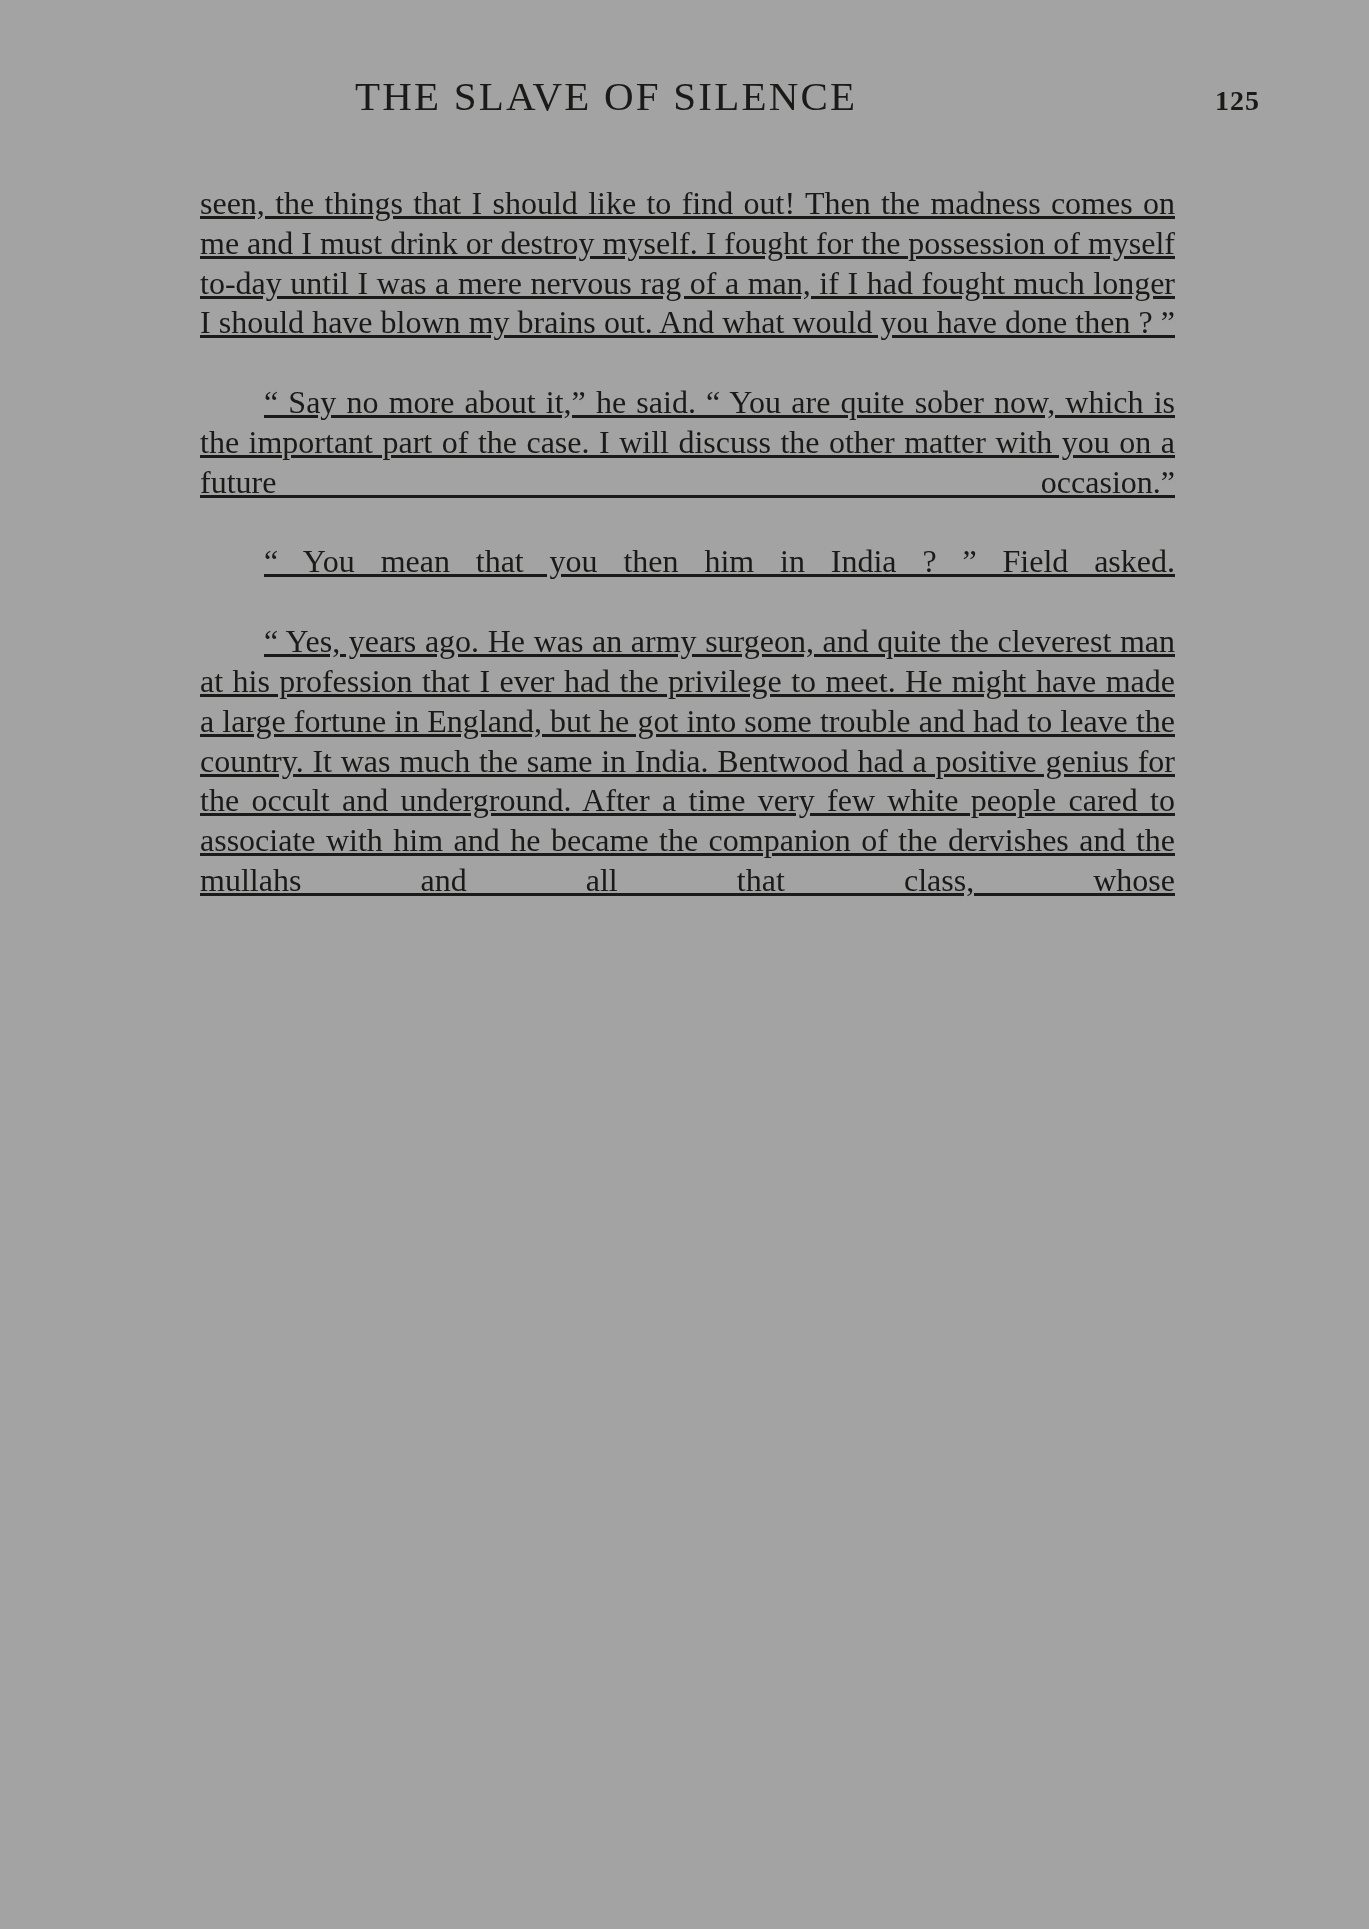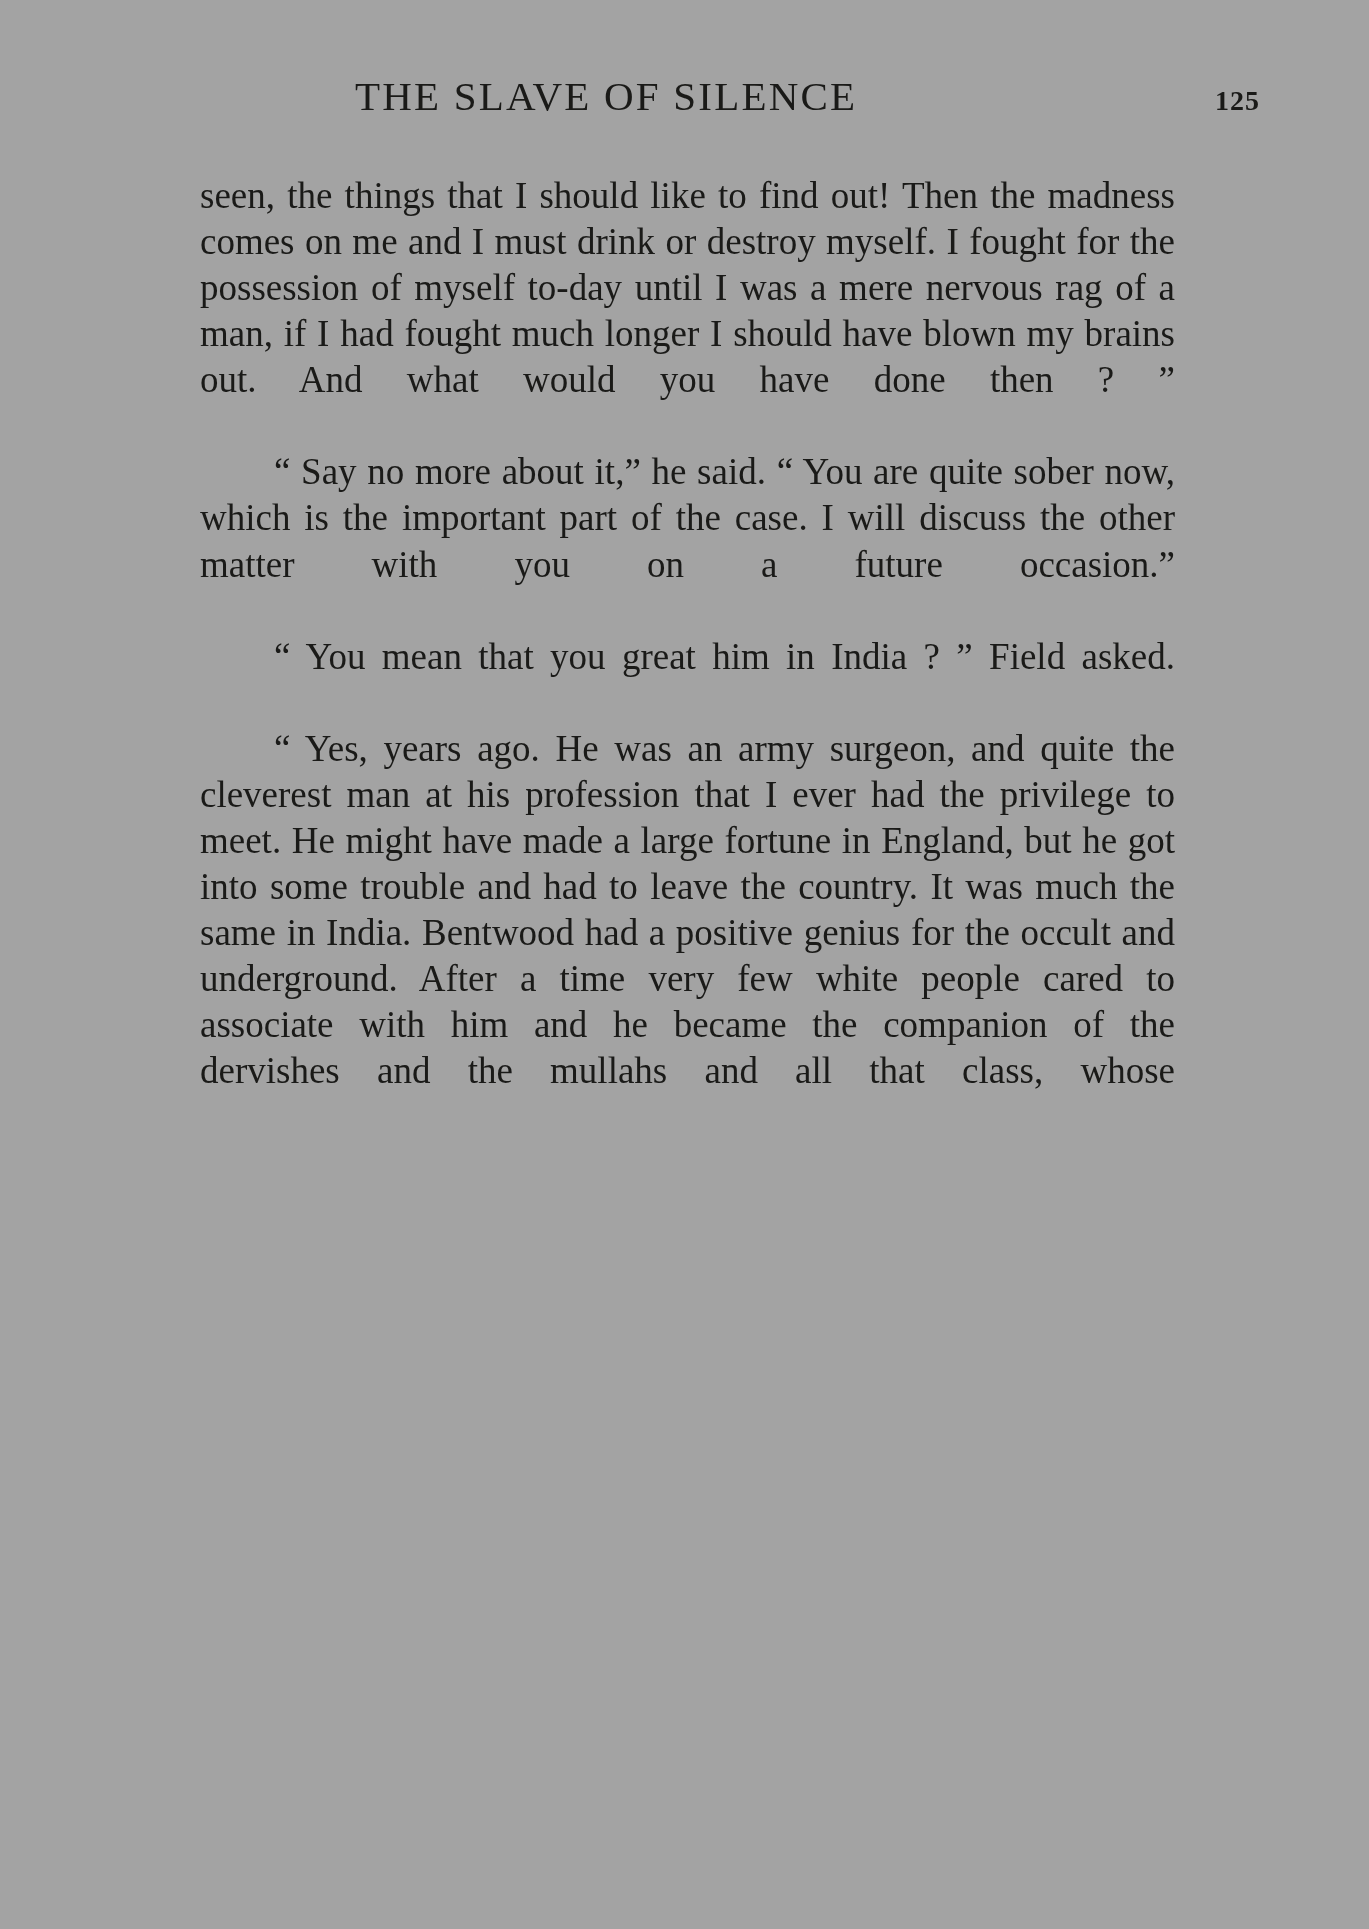--- a/index.html
+++ b/index.html
@@ -39,27 +39,28 @@
     margin-left: 155px;
   }
   .folio {
     font-size: 28px;
     font-weight: 700;
     letter-spacing: 1px;
   }
   .body-text {
     position: absolute;
     left: 200px;
-    top: 173px;
+    top: 184px;
     width: 975px;
-    font-size: 37px;
+    font-size: 32px;
     line-height: 1.245;
     text-align: justify;
     text-justify: inter-word;
     hyphens: none;
+    text-decoration: underline;
   }
   .body-text p {
     margin: 0;
     text-indent: 2.0em;
   }
   .body-text p.noindent {
     text-indent: 0;
   }
   
   .body-text p::after {
@@ -74,17 +75,17 @@
 <div class="page">
 
   <div class="header">
     <div class="running-head">THE SLAVE OF SILENCE</div>
     <div class="folio">125</div>
   </div>
 
   <div class="body-text">
     <p class="noindent">seen, the things that I should like to find out! Then the madness comes on me and I must drink or destroy myself. I fought for the possession of myself to-day until I was a mere nervous rag of a man, if I had fought much longer I should have blown my brains out. And what would you have done then ? ”</p>
     <p>“ Say no more about it,” he said. “ You are quite sober now, which is the important part of the case. I will discuss the other matter with you on a future occasion.”</p>
-    <p>“ You mean that you great him in India ? ” Field asked.</p>
+    <p>“ You mean that you then him in India ? ” Field asked.</p>
     <p>“ Yes, years ago. He was an army surgeon, and quite the cleverest man at his profession that I ever had the privilege to meet. He might have made a large fortune in England, but he got into some trouble and had to leave the country. It was much the same in India. Bentwood had a positive genius for the occult and underground. After a time very few white people cared to associate with him and he became the companion of the dervishes and the mullahs and all that class, whose</p>
   </div>
 
 </div>
 
 </body></html>

